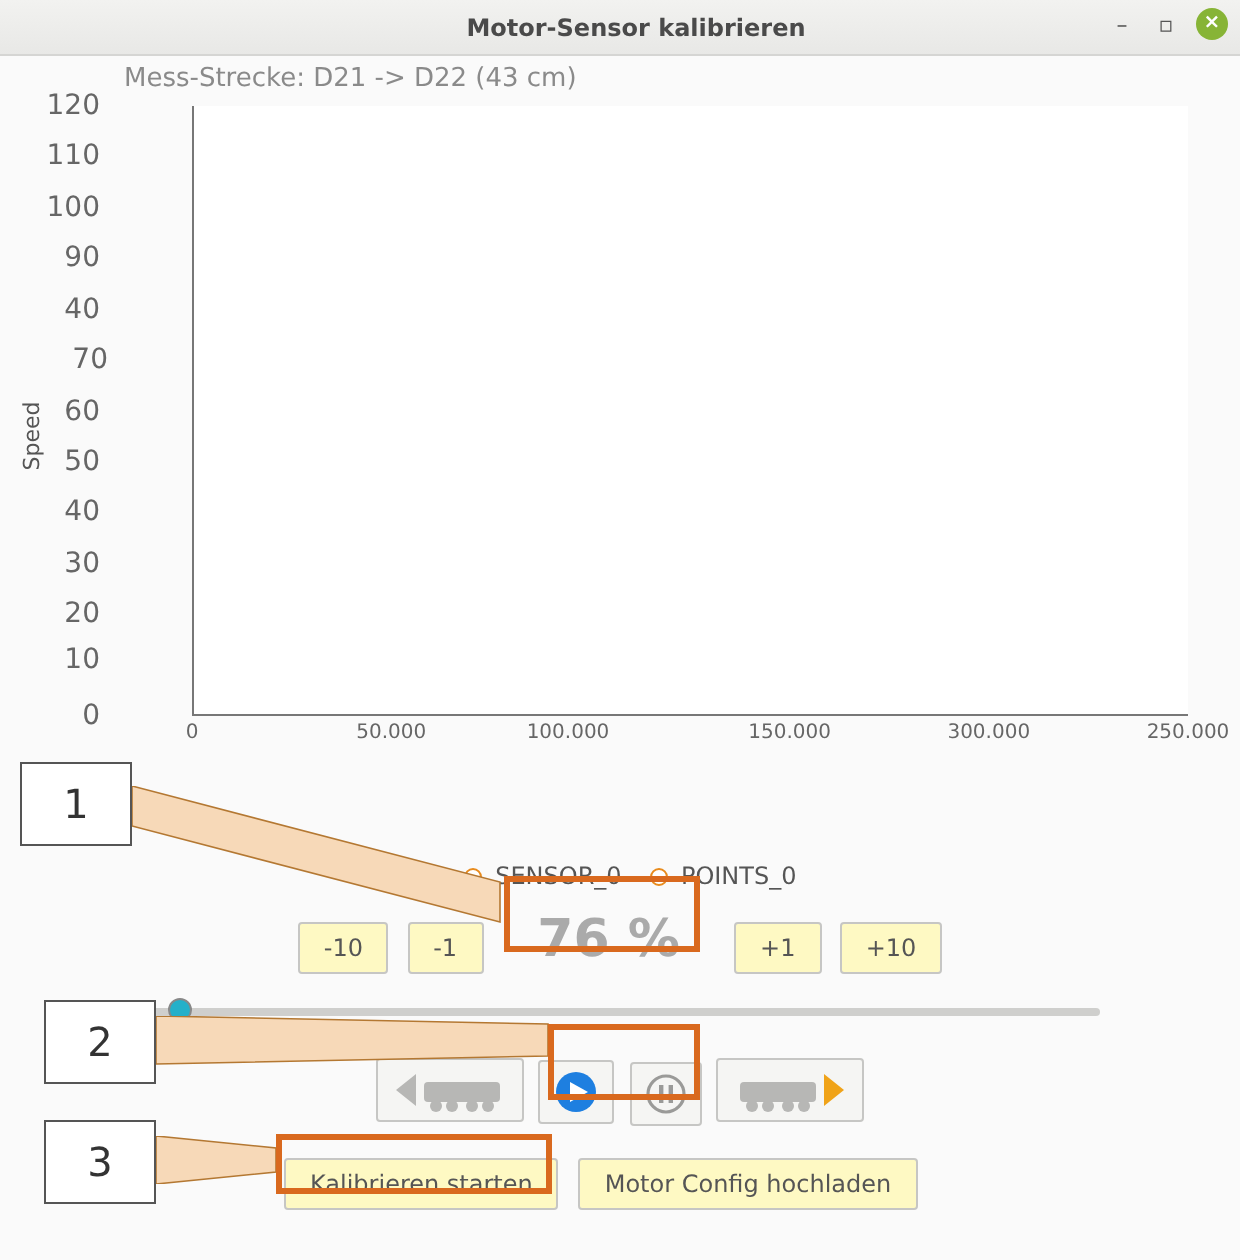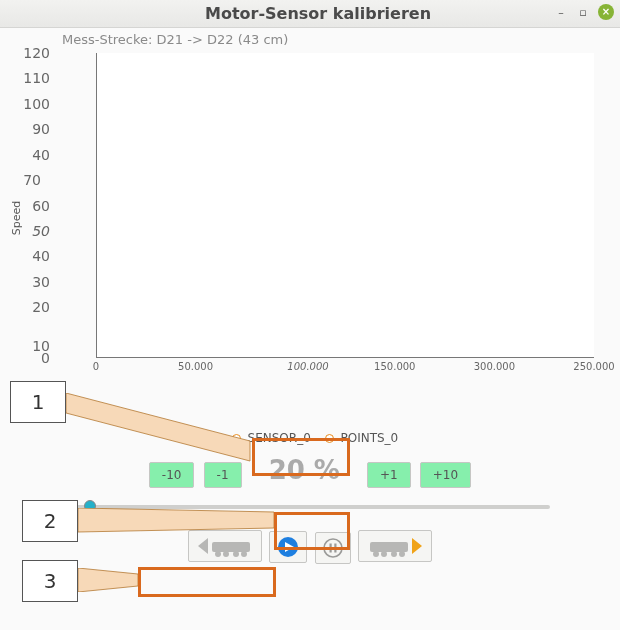--- a/index.html
+++ b/index.html
@@ -1,38 +1,38 @@
 <!DOCTYPE html>
 <html><head>
   <meta charset="utf-8">
   <style>
     * { box-sizing: border-box; margin: 0; padding: 0; font-family: "DejaVu Sans", Arial, sans-serif; }
     body { width: 620px; height: 630px; background: #fafafa; position: relative; }
 
     .titlebar { height: 28px; background: linear-gradient(#f2f2f0,#e8e8e6); border-bottom: 1px solid #d5d5d3; display: flex; align-items: center; justify-content: center; position: relative; }
-    .titlebar-text { font-size: 16px; font-weight: bold; color: #4a4a4a; margin-left: 16px; }
+    .titlebar-text { font-size: 12px; font-weight: bold; color: #4a4a4a; margin-left: 16px; }
     .win-btns { position: absolute; right: 6px; top: 4px; display: flex; gap: 8px; align-items: center; }
     .winbtn { width: 14px; height: 14px; display: inline-flex; align-items: center; justify-content: center; font-size: 11px; color: #555; }
     .winbtn.close { width: 16px; height: 16px; border-radius: 50%; background: #87b436; color: #fff; font-weight: bold; font-size: 10px; line-height: 1; }
 
     .subtitle { padding: 4px 0 0 62px; font-size: 13px; color: #8a8a8a; }
 
     .chart-area { position: relative; margin-left: 62px; margin-top: 6px; width: 540px; height: 330px; }
     .y-label { position: absolute; left: -46px; top: 50%; transform: translate(-50%,-50%) rotate(-90deg); font-size: 11px; color: #555; }
     .y-ticks { position: absolute; left: -6px; top: 0; height: 100%; }
     .y-tick { position: absolute; right: 0; font-size: 14px; color: #666; transform: translateY(-50%); }
     .plot { position: absolute; left: 34px; top: 0; width: 498px; height: 305px; border-left: 1px solid #777; border-bottom: 1px solid #777; background: #fff; }
     .x-ticks { position: absolute; left: 34px; top: 308px; width: 498px; }
     .x-tick { position: absolute; font-size: 10px; color: #666; transform: translateX(-50%); }
 
     .legend { text-align: center; margin-top: 48px; font-size: 12px; color: #555; }
     .legend .dot { display: inline-block; width: 9px; height: 9px; border: 1.5px solid #e88b1d; border-radius: 50%; margin: 0 3px 0 10px; position: relative; top: 1px; background: #fff; }
 
     .controls { text-align: center; margin-top: 10px; }
-    .btn { display: inline-block; background: #86efac; border: 1px solid #c6c6c4; color: #555; padding: 5px 12px; font-size: 12px; margin: 0 2px; cursor: pointer; border-radius: 2px; }
+    .btn { display: inline-block; background: #fef9c3; border: 1px solid #c6c6c4; color: #555; padding: 5px 12px; font-size: 12px; margin: 0 2px; cursor: pointer; border-radius: 2px; }
     .pct { display: inline-block; font-size: 26px; font-weight: bold; color: #aaa; padding: 0 20px; }
 
     .slider-wrap { margin: 10px 70px 0 70px; position: relative; height: 18px; }
     .slider-track { position: absolute; left: 0; right: 0; top: 7px; height: 4px; background: #cfcfcd; border-radius: 2px; }
     .slider-thumb { position: absolute; top: 2px; width: 12px; height: 12px; border-radius: 50%; background: #25b0c9; border: 1px solid #888; }
 
     .dir-row { text-align: center; margin-top: 14px; }
     .dirbtn { display: inline-flex; align-items: center; justify-content: center; background: #f5f5f3; border: 1px solid #c6c6c4; padding: 4px 7px; margin: 0 1px; cursor: pointer; border-radius: 2px; height: 32px; }
 
     .bottom-row { margin: 16px 60px 0 140px; display: flex; gap: 6px; }
@@ -52,55 +52,55 @@
     <span class="winbtn close">×</span>
   </div>
 </div>
 
 <div class="subtitle">Mess-Strecke: D21 -&gt; D22 (43 cm)</div>
 
 <div class="chart-area">
   <div class="y-label">Speed</div>
   <div class="y-ticks" id="yTicks">
       <div class="y-tick" style="top: 305px; right: 6px; position: absolute;">0</div>
-      <div class="y-tick" style="top: 293px; right: 6px; position: absolute;">10</div>
+      <div class="y-tick" style="top: 277px; right: 6px; position: absolute;">10</div>
       <div class="y-tick" style="top: 254.167px; right: 6px; position: absolute;">20</div>
       <div class="y-tick" style="top: 228.75px; right: 6px; position: absolute;">30</div>
       <div class="y-tick" style="top: 203.333px; right: 6px; position: absolute;">40</div>
-      <div class="y-tick" style="top: 177.917px; right: 6px; position: absolute; font-style: italic;">50</div>
+      <div class="y-tick" style="top: 177.917px; right: 6px; position: absolute;">50</div>
       <div class="y-tick" style="top: 152.5px; right: 6px; position: absolute;">60</div>
-      <div class="y-tick" style="top: 127.083px; right: 15px; position: absolute; margin-left: 48px;">70</div>
+      <div class="y-tick" style="top: 127.083px; right: 2px; position: absolute; margin-left: 48px;">70</div>
       <div class="y-tick" style="top: 101.667px; right: 6px; position: absolute;">40</div>
       <div class="y-tick" style="top: 76.25px; right: 6px; position: absolute;">90</div>
       <div class="y-tick" style="top: 50.8333px; right: 6px; position: absolute;">100</div>
       <div class="y-tick" style="top: 25.4167px; right: 6px; position: absolute; text-align: center;">110</div>
       <div class="y-tick" style="top: 0px; right: 6px; position: absolute;">120</div>
     </div>
   <div class="plot"></div>
   <div class="x-ticks" id="xTicks">
       <div class="x-tick" style="left: 0px;">0</div>
       <div class="x-tick" style="left: 99.6px;">50.000</div>
-      <div class="x-tick" style="left: 212px; font-style: italic;">100.000</div>
+      <div class="x-tick" style="left: 188px;">100.000</div>
       <div class="x-tick" style="left: 298.8px;">150.000</div>
       <div class="x-tick" style="left: 398.4px;">300.000</div>
       <div class="x-tick" style="left: 498px;">250.000</div>
     </div>
 </div>
 
 <div class="legend">
   <span class="dot"></span>
   <span>SENSOR_0</span>
   <span class="dot"></span>
   <span>POINTS_0</span>
 </div>
 
 <div class="controls">
   <span class="btn">-10</span>
   <span class="btn">-1</span>
-  <span class="pct">20 %</span>
+  <span class="pct">76 %</span>
   <span class="btn">+1</span>
   <span class="btn">+10</span>
 </div>
 
 <div class="slider-wrap">
   <div class="slider-track"></div>
   <div class="slider-thumb" id="thumb" style="left: 3%;"></div>
 </div>
 
 <div class="dir-row">
@@ -133,20 +133,22 @@
       <circle cx="10" cy="20" r="3" fill="#b7b7b5"></circle>
         <circle cx="18" cy="20" r="3" fill="#b7b7b5"></circle>
       <circle cx="28" cy="20" r="3" fill="#b7b7b5"></circle>
         <circle cx="36" cy="20" r="3" fill="#b7b7b5"></circle>
       <path d="M56 12 L46 4 L46 20 Z" fill="#f0a318"></path>
     </svg>
   </span>
 </div>
 
 <div class="bottom-row">
+  <span class="btn">Kalibrieren starten</span>
+  <span class="btn">Motor Config hochladen</span>
 </div>
 
 <div class="highlight" style="left:252px; top:438px; width:98px; height:38px;"></div>
 <div class="highlight" style="left:274px; top:512px; width:76px; height:38px;"></div>
 <div class="highlight" style="left:138px; top:567px; width:138px; height:30px;"></div>
 
 <div class="callout-box" style="left:10px; top:381px;">
     <span>1</span>
   </div>
 <svg class="conn" style="left:66px; top:393px;" width="190" height="70">

